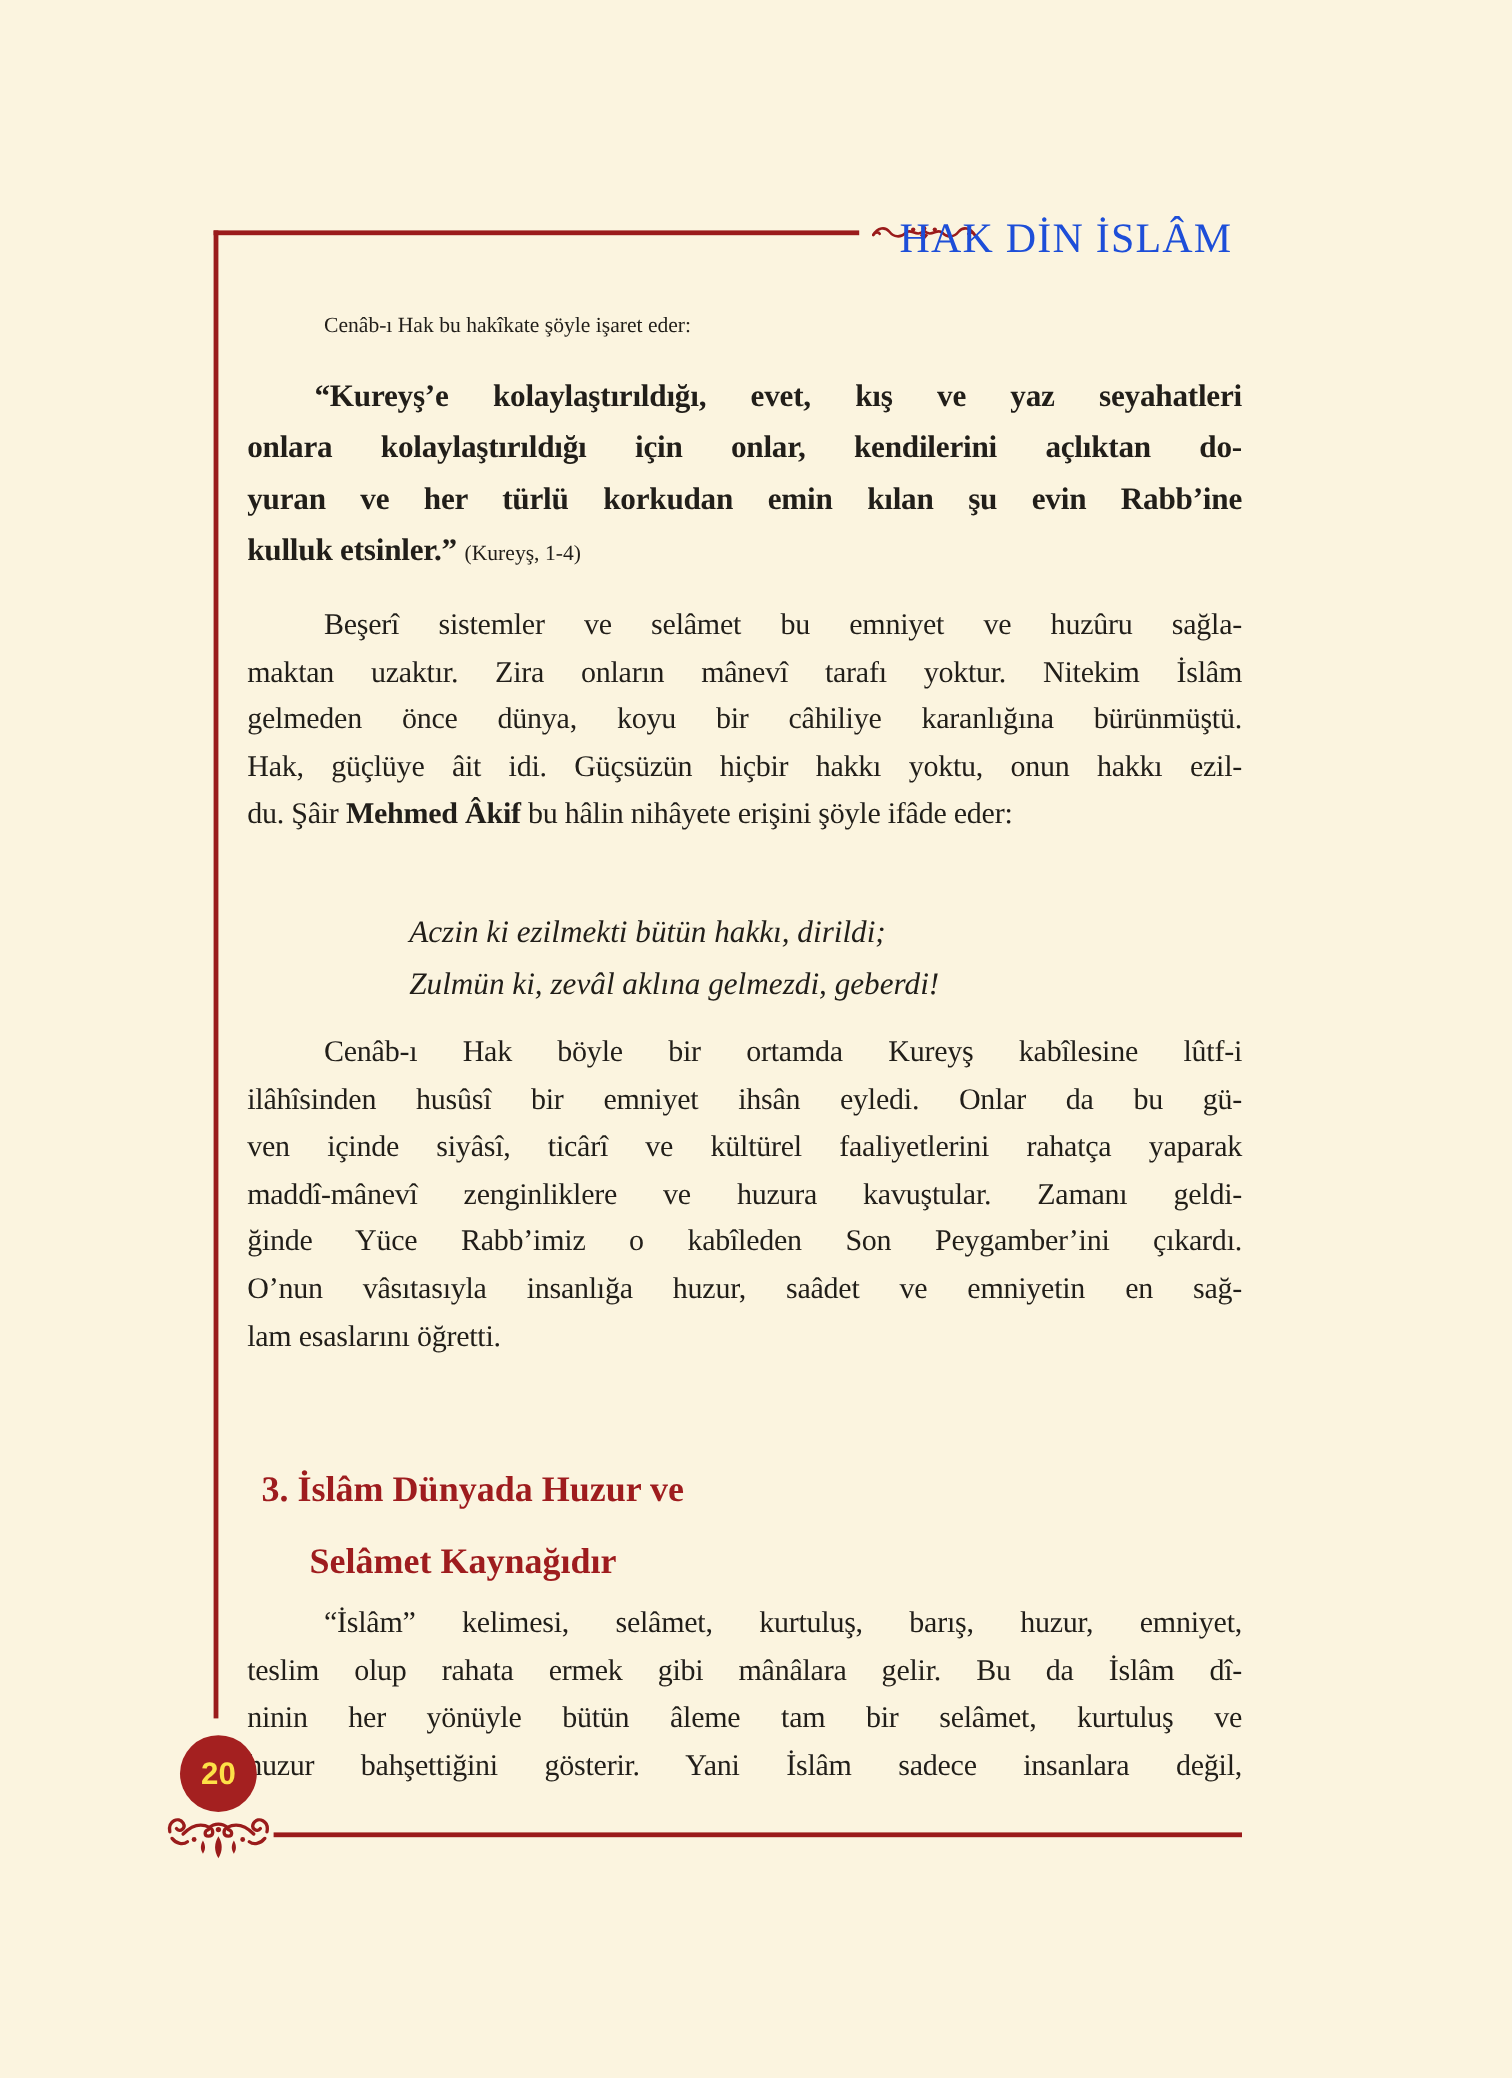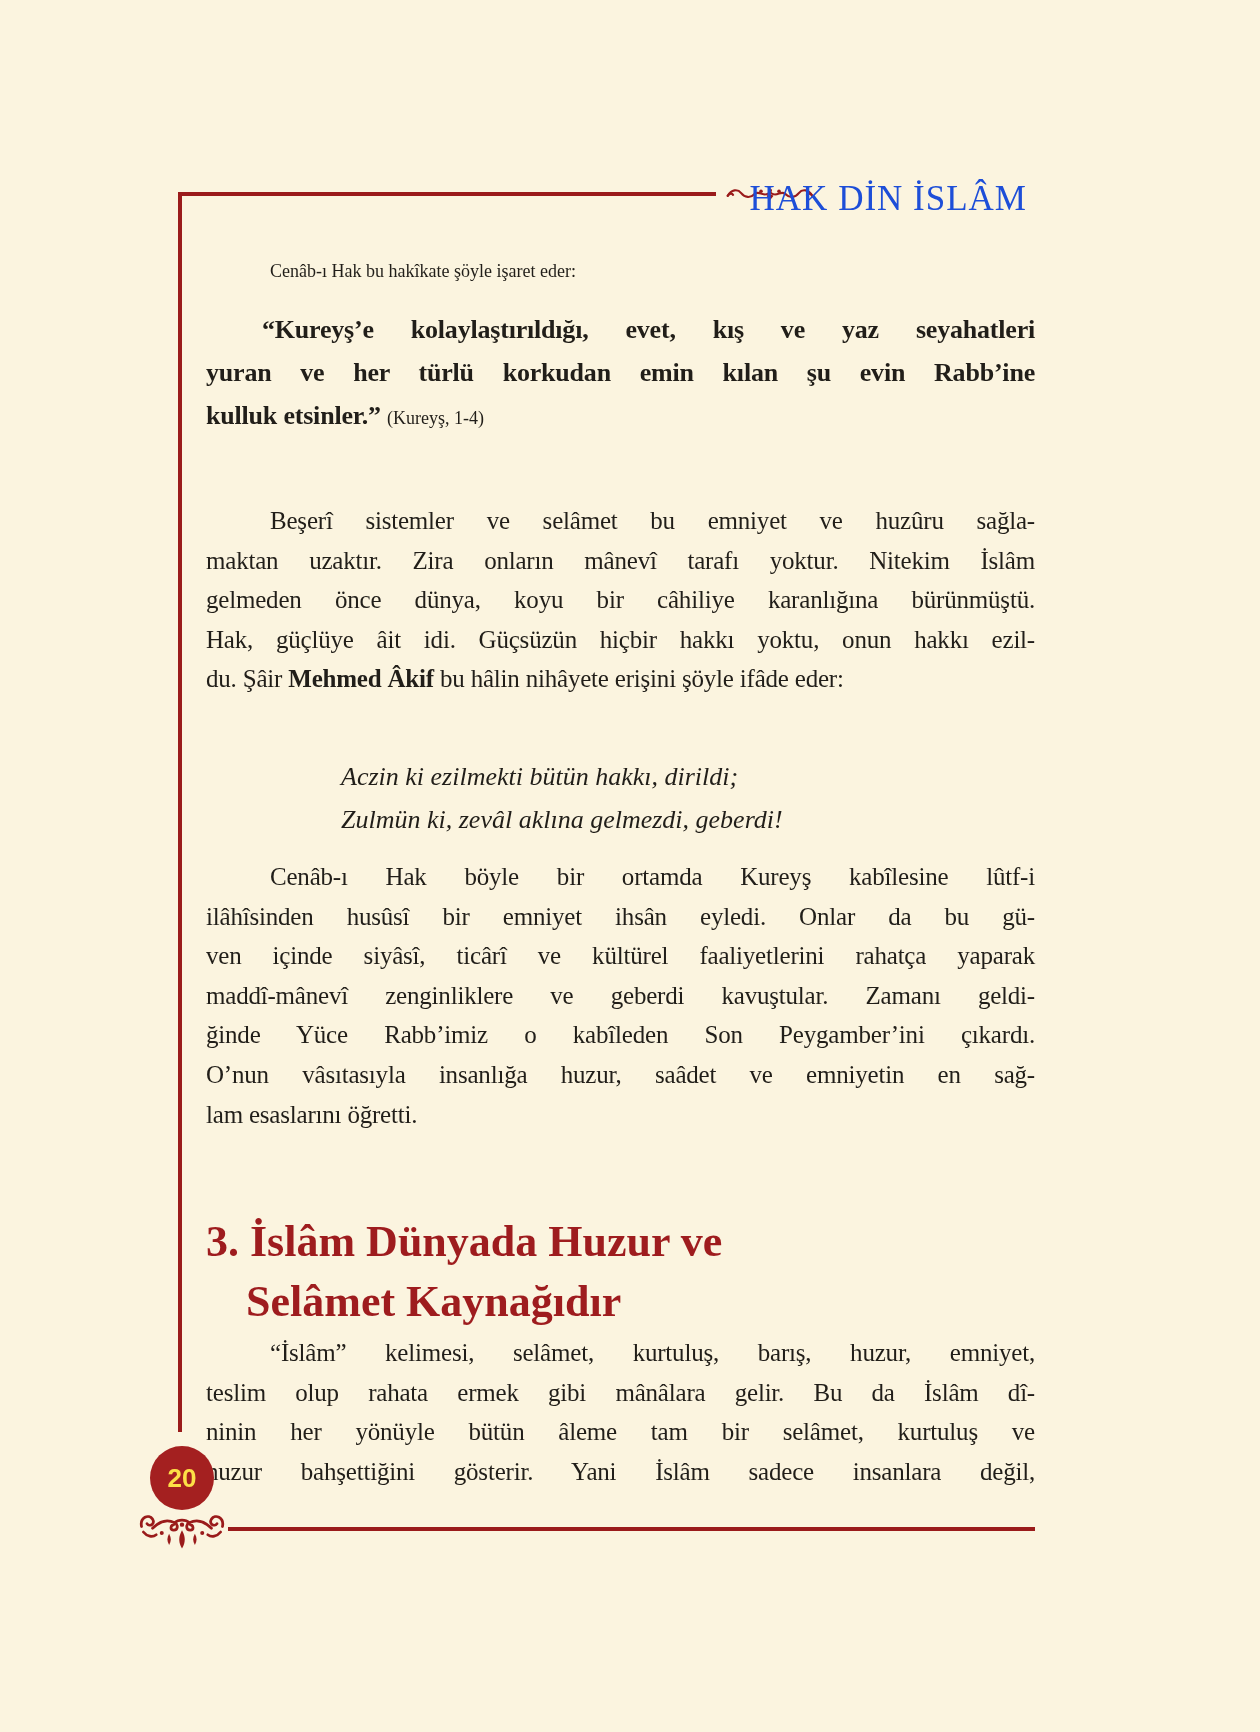--- a/index.html
+++ b/index.html
@@ -33,21 +33,21 @@
   .body-block .jline.first{padding-left:64px;}
   .intro{top:252px;font-size:18px;line-height:39px;}
   .intro .iline{padding-left:64px;}
   .quote{top:308px;font-size:26px;line-height:43px;font-weight:bold;letter-spacing:-0.2px;}
   .quote .jline.first{padding-left:56px;}
   .quote .cite{font-weight:normal;font-size:18px;letter-spacing:0;}
   .para1{top:501px;}
   .para1 .b{font-weight:bold;}
   .poem{top:755px;font-size:26px;line-height:43px;font-style:italic;padding-left:135px;}
   .para2{top:857px;}
-  .section-heading{top:1212px;font-size:44px;line-height:60px;font-weight:bold;color:var(--heading);}
+  .section-heading{top:1212px;font-size:30px;line-height:60px;font-weight:bold;color:var(--heading);margin-left:12px;}
   .section-heading .hline:nth-child(2){padding-left:40px;}
   .para3{top:1333px;}
   
   .page-badge{
     left:150px;top:1446px;width:64px;height:64px;border-radius:50%;
     background:var(--badge);display:flex;align-items:center;justify-content:center;
     color:#fde047;font-family:"Liberation Sans",sans-serif;font-weight:bold;font-size:26px;
   }
   .footer-ornament{left:136px;top:1508px;width:92px;height:48px;}
   .footer-rule{left:228px;top:1527px;width:807px;height:4px;background:var(--accent);}
@@ -73,20 +73,21 @@
   </g>
 </svg>
 <div class="abs header-title">HAK DİN İSLÂM</div>
 
 <div class="abs col intro">
   <div class="iline">Cenâb-ı Hak bu hakîkate şöyle işaret eder:</div>
 </div>
 
 <div class="abs col quote">
     <div class="jline first">“Kureyş’e kolaylaştırıldığı, evet, kış ve yaz seyahatleri</div>
+    <div class="jline">onlara kolaylaştırıldığı için onlar, kendilerini açlıktan do-</div>
     <div class="jline">yuran ve her türlü korkudan emin kılan şu evin Rabb’ine</div>
     <div class="jline last"><span>kulluk etsinler.” </span><span class="cite">(Kureyş, 1-4)</span></div>
   </div>
 
 <div class="abs col body-block para1">
     <div class="jline first">Beşerî sistemler ve selâmet bu emniyet ve huzûru sağla-</div>
     <div class="jline">maktan uzaktır. Zira onların mânevî tarafı yoktur. Nitekim İslâm</div>
     <div class="jline">gelmeden önce dünya, koyu bir câhiliye karanlığına bürünmüştü.</div>
     <div class="jline">Hak, güçlüye âit idi. Güçsüzün hiçbir hakkı yoktu, onun hakkı ezil-</div>
     <div class="jline last"><span>du. Şâir </span><span class="b">Mehmed Âkif</span><span> bu hâlin nihâyete erişini şöyle ifâde eder:</span></div>
@@ -94,21 +95,21 @@
 
 <div class="abs col poem">
     <div class="pline first">Aczin ki ezilmekti bütün hakkı, dirildi;</div>
     <div class="pline last">Zulmün ki, zevâl aklına gelmezdi, geberdi!</div>
   </div>
 
 <div class="abs col body-block para2">
     <div class="jline first">Cenâb-ı Hak böyle bir ortamda Kureyş kabîlesine lûtf-i</div>
     <div class="jline">ilâhîsinden husûsî bir emniyet ihsân eyledi. Onlar da bu gü-</div>
     <div class="jline">ven içinde siyâsî, ticârî ve kültürel faaliyetlerini rahatça yaparak</div>
-    <div class="jline">maddî-mânevî zenginliklere ve geberdi kavuştular. Zamanı geldi-</div>
+    <div class="jline">maddî-mânevî zenginliklere ve huzura kavuştular. Zamanı geldi-</div>
     <div class="jline">ğinde Yüce Rabb’imiz o kabîleden Son Peygamber’ini çıkardı.</div>
     <div class="jline">O’nun vâsıtasıyla insanlığa huzur, saâdet ve emniyetin en sağ-</div>
     <div class="jline last">lam esaslarını öğretti.</div>
   </div>
 
 <div class="abs col section-heading">
     <div class="hline first">3. İslâm Dünyada Huzur ve</div>
     <div class="hline last">Selâmet Kaynağıdır</div>
   </div>
 

